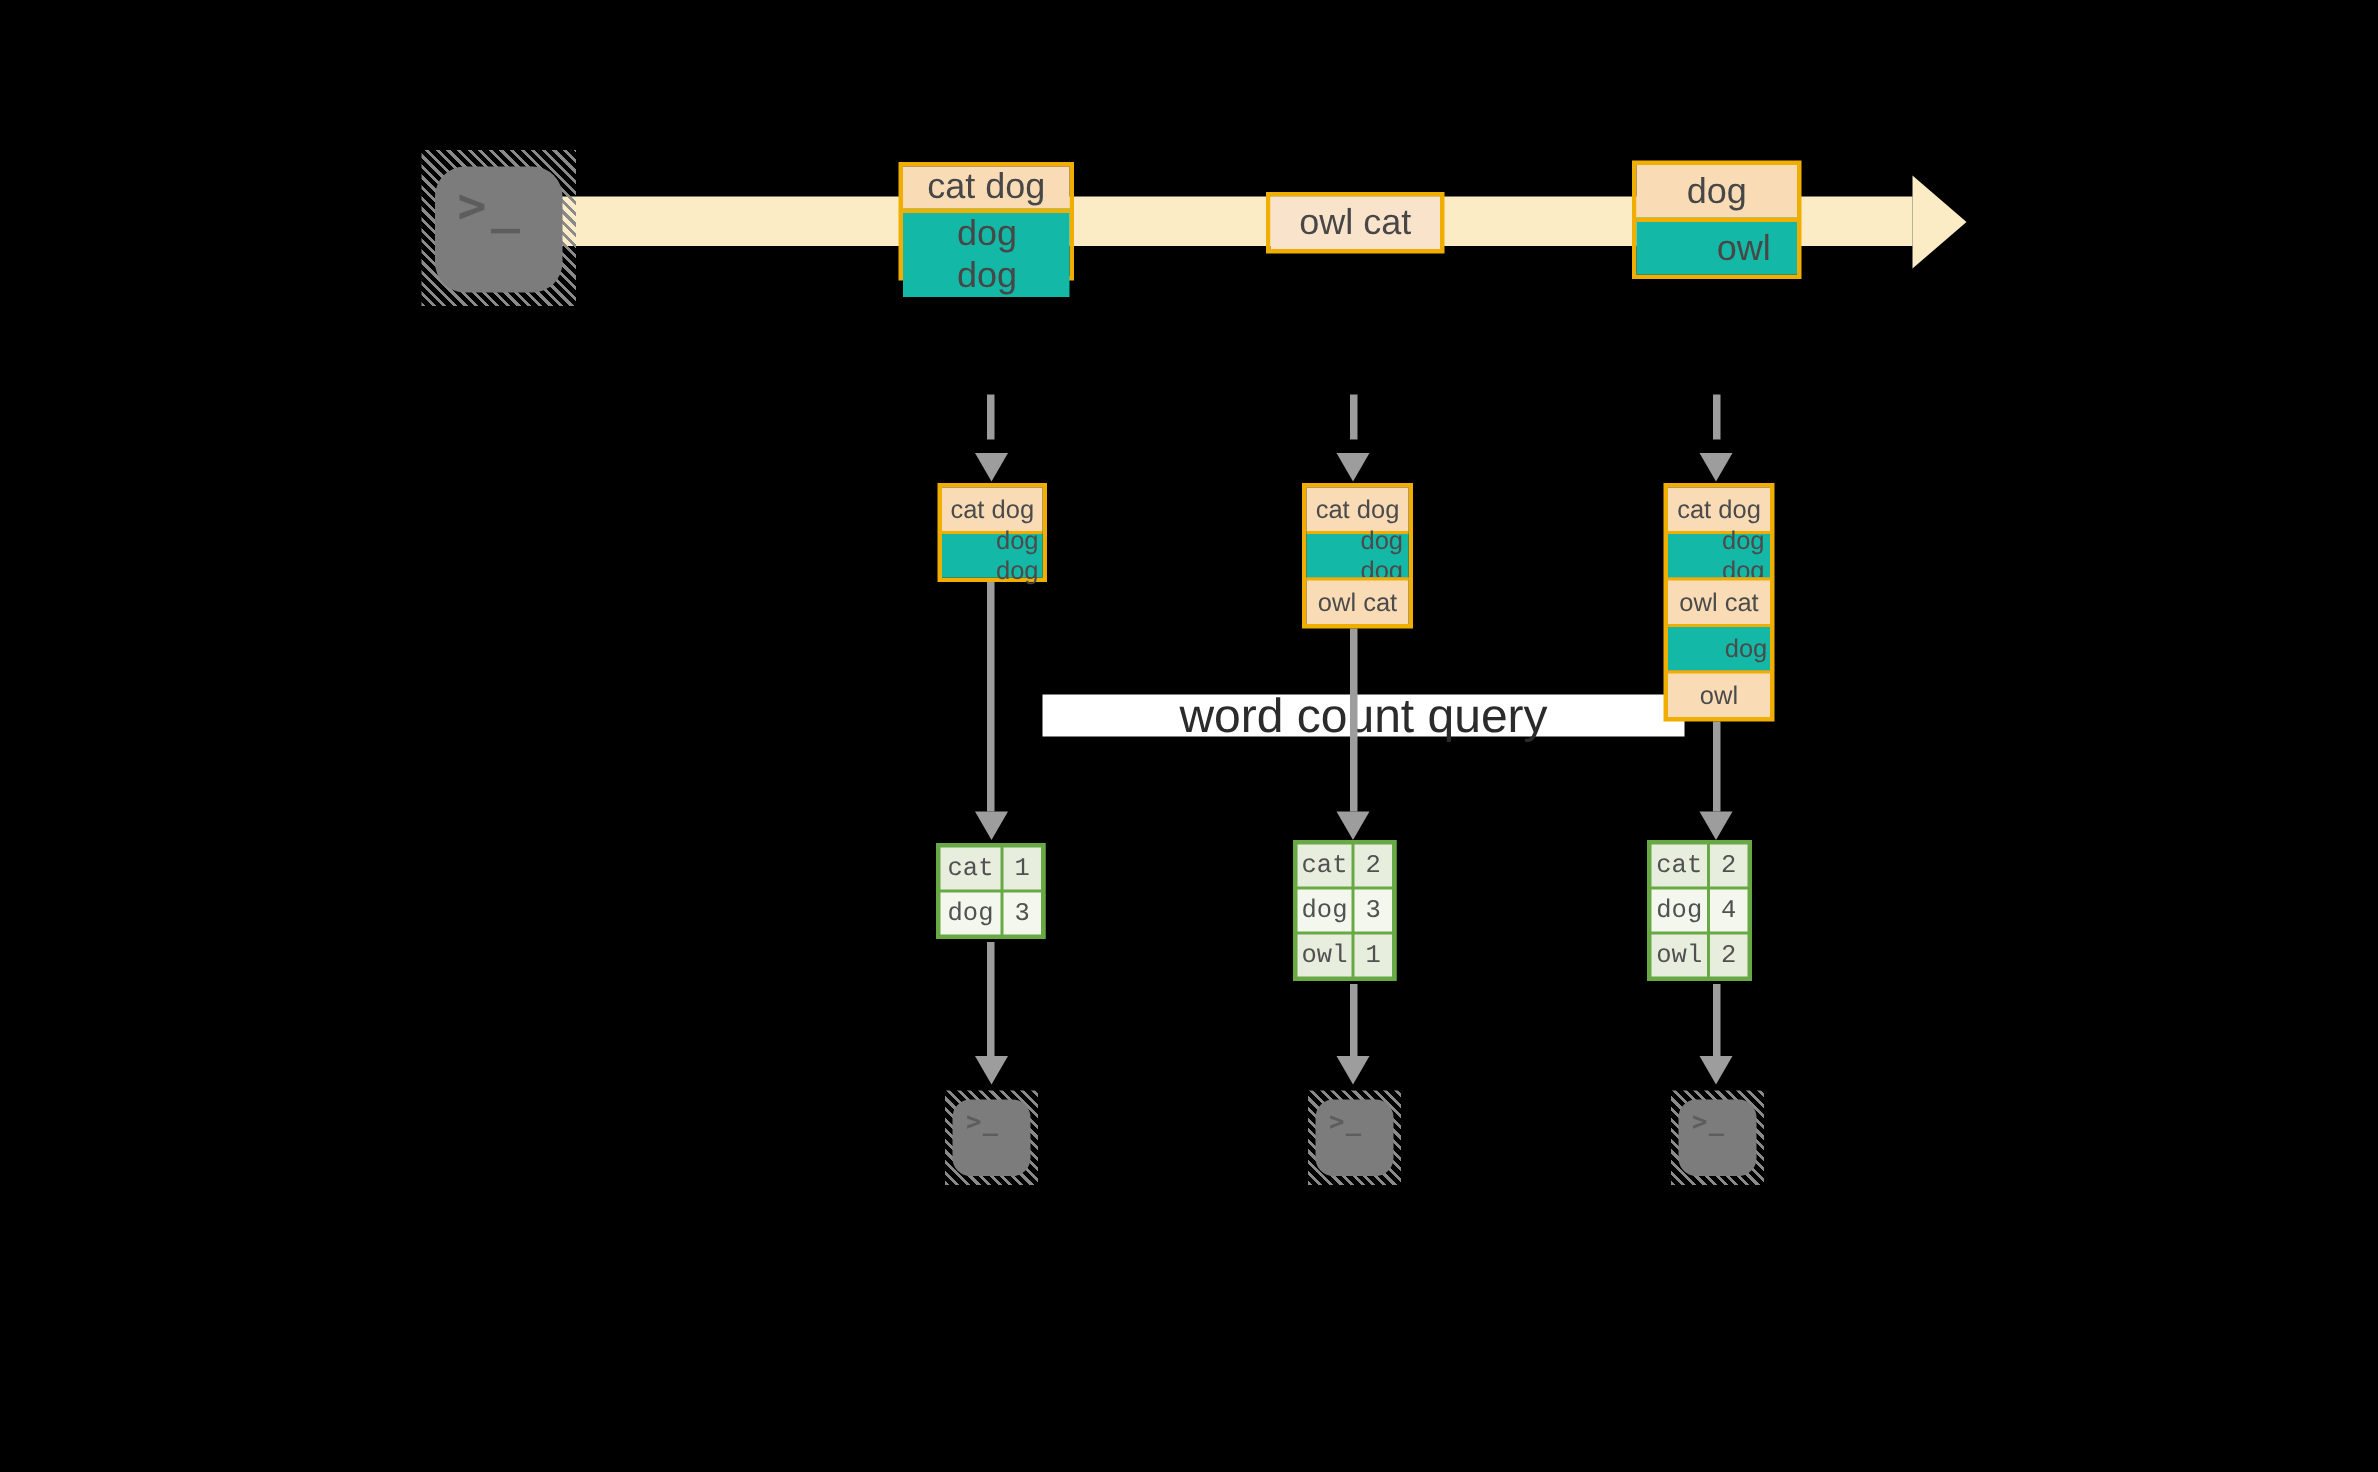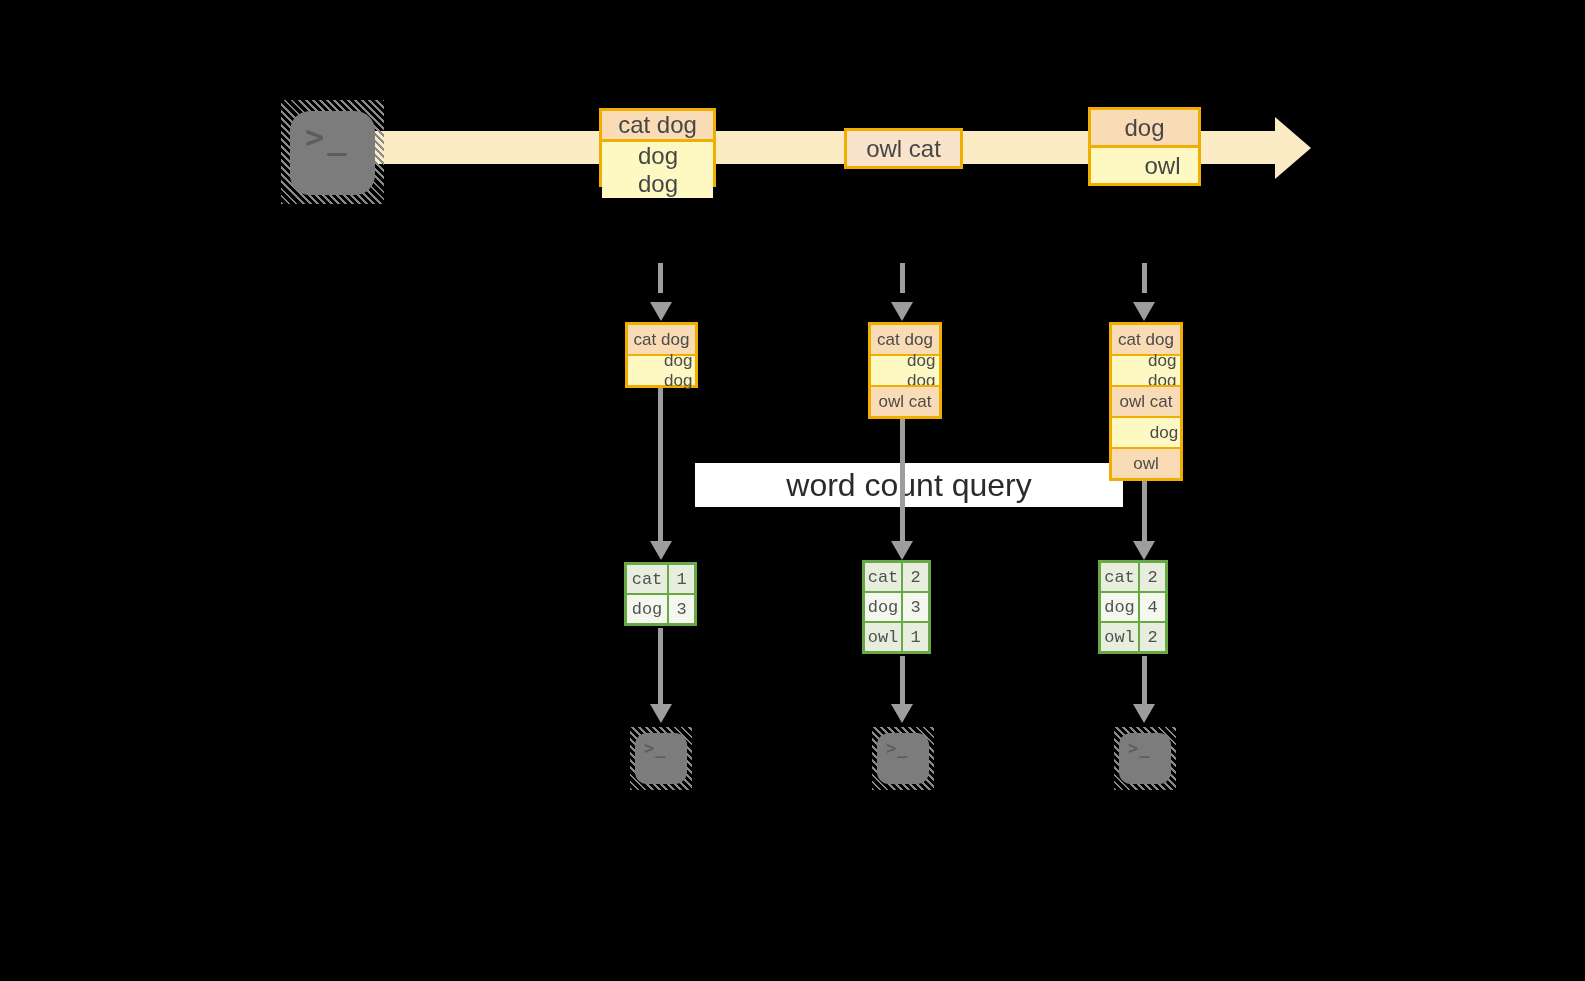--- a/index.html
+++ b/index.html
@@ -31,28 +31,28 @@
   .ev1{left:599px;top:108px;width:117px;height:79px;}
   .ev2{left:844px;top:128px;width:119px;height:41px;}
   .ev3{left:1088px;top:107px;width:113px;height:79px;}
   .stack{font-size:17px;color:#4b4b4b;}
   .stack .row{height:29px;display:flex;align-items:center;justify-content:center;}
   .stack .row + .row{border-top:2px solid #f0ae00;}
   .s1{left:625px;top:322px;width:73px;}
   .s2{left:868px;top:322px;width:74px;}
   .s3{left:1109px;top:322px;width:74px;}
   .tone-dark{background:#f9dcb6;}
-  .tone-light{background:#fef9c3;padding-left:36px;}
+  .tone-light{background:#14b8a6;padding-left:36px;}
   .tone-medium{background:#fae3cb;}
   
   .vline,.vdash{position:absolute;width:5px;background:#9d9d9d;z-index:5;}
   .ahead{position:absolute;width:0;height:0;z-index:5;
     border-left:11px solid transparent;border-right:11px solid transparent;border-top:19px solid #9d9d9d;}
   
-  .query-band{position:absolute;left:695px;top:463px;width:428px;height:44px;background:#ffffff;z-index:2;
+  .query-band{position:absolute;left:695px;top:463px;width:428px;height:28px;background:#ffffff;z-index:2;
     display:flex;align-items:center;justify-content:center;font-size:32px;color:#2b2b2b;}
   
   .gtable{position:absolute;border:3px solid #69a945;background:#69a945;display:grid;
     grid-template-columns:1fr 25px;gap:2px;box-sizing:border-box;font-size:17px;color:#515151;z-index:6;font-family:Liberation Mono, monospace;}
   .gcell{display:flex;align-items:center;justify-content:center;height:28px;}
   .g-dark{background:#e7eedd;}
   .g-light{background:#f4f7ee;}
   .t1{left:624px;top:562px;width:73px;}
   .t2{left:862px;top:560px;width:69px;}
   .t3{left:1098px;top:560px;width:70px;}

